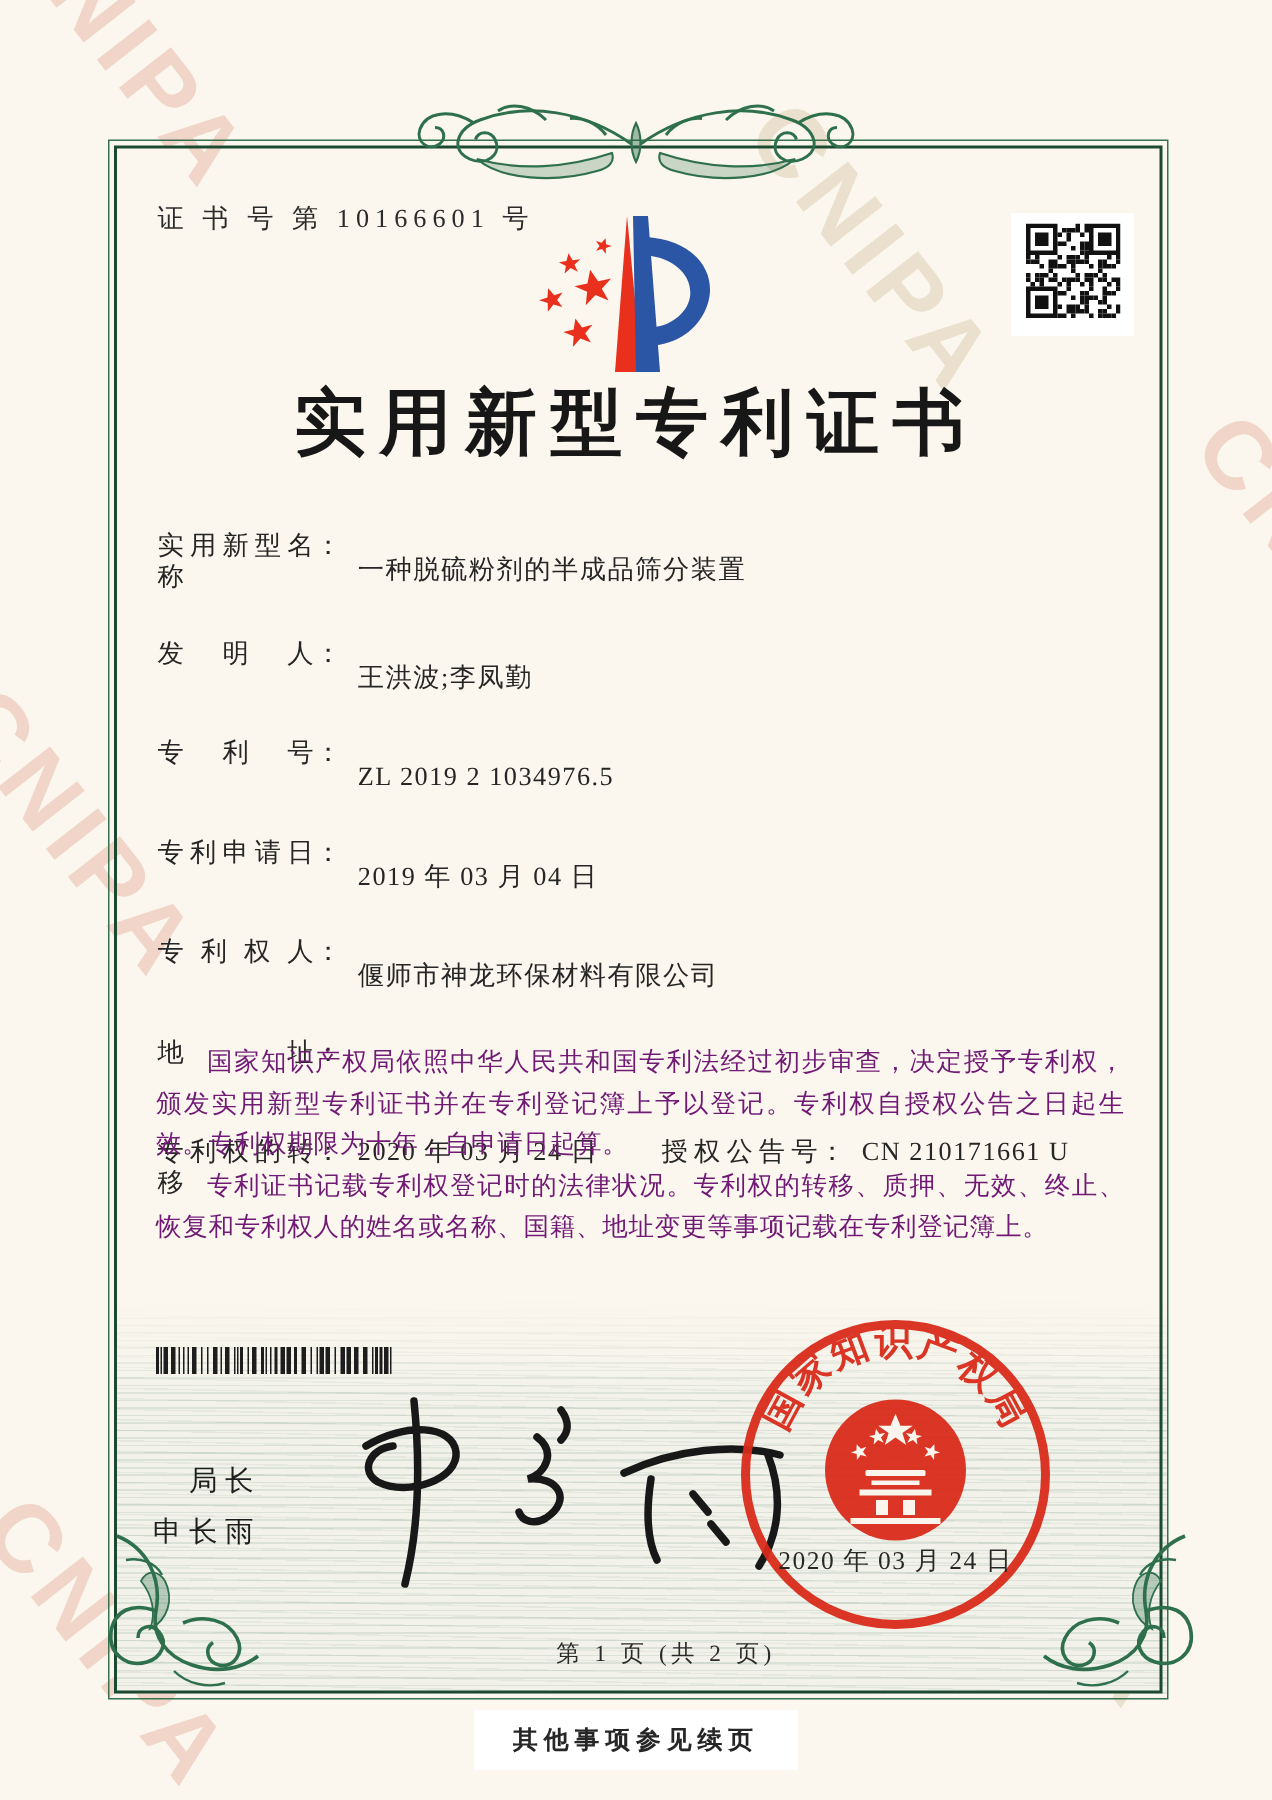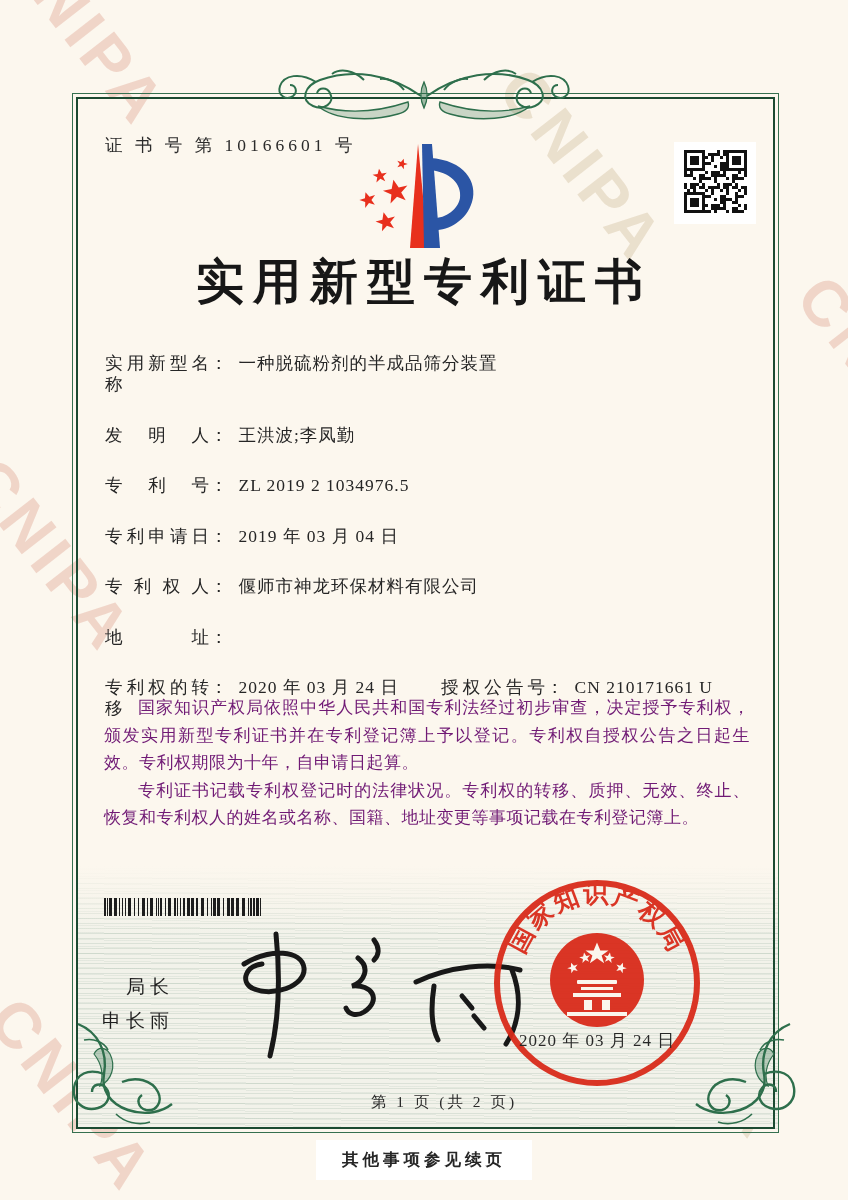--- a/index.html
+++ b/index.html
@@ -35,21 +35,21 @@
       font-size:48px;font-weight:bold;letter-spacing:9px;color:#171717;z-index:10;}
 
   
   .fields{position:absolute;left:105px;top:353px;width:648px;display:flex;
       flex-direction:column;gap:29.5px;z-index:10;font-size:17.5px;color:#262626;}
   .frow{display:flex;align-items:flex-start;line-height:21px;}
   .fitem{display:flex;align-items:baseline;}
   .fitem.first{width:336px;}
   .flabel{display:inline-block;width:104px;text-align:justify;text-align-last:justify;}
   .fcolon{margin-left:1px;}
-  .fvalue{margin-left:11px;letter-spacing:1px;}
+  .fvalue{margin-left:11px;letter-spacing:1px;margin-top:16px;}
 
   
   .paras{position:absolute;left:104px;top:694px;width:646px;z-index:10;}
   .paras p{margin:0;text-indent:2em;font-size:17px;line-height:27.5px;color:#701a75;
       text-align:justify;letter-spacing:0.5px;}
 
   
   .guilloche{position:absolute;left:78px;top:866px;width:700px;height:263px;z-index:3;
       background:
         repeating-linear-gradient(0deg, rgba(124,158,138,0.20) 0 1px, rgba(0,0,0,0) 1px 5px),

